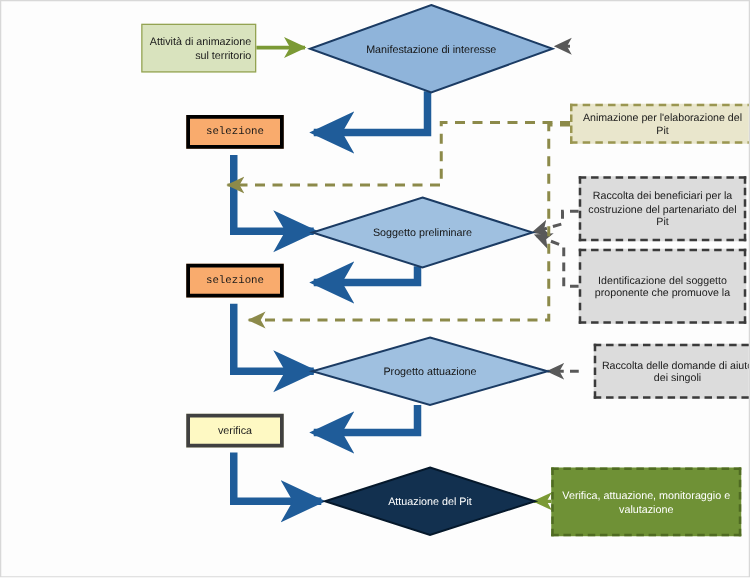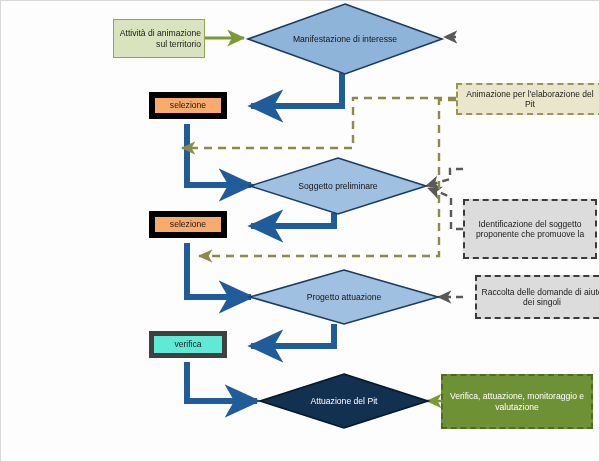--- a/index.html
+++ b/index.html
@@ -41,26 +41,27 @@
     font-size: 8.6px;
     padding: 1px 3px;
   }
   .box-green-solid {
     background: #d9e3be;
     border: 1px solid #94a353;
     font-size: 8.6px;
   }
   .box-orange-light {
     background: #f9ab6d;
-    border: 6px solid #000000;
-    font-size: 8.6px;
+    border: 3px solid #000000;
+    font-size: 8.6px;
+    font-family: Liberation Mono, monospace;
   }
   .box-orange-dark {
-    background: #5eead4;
-    border: 5px solid #404040;
+    background: #fef9c3;
+    border: 3px solid #404040;
     font-size: 8.6px;
   }
   .box-gray-dashed {
     background: #dcdcdc;
     border: 2px dashed #3b3b3b;
     font-size: 8.5px;
   }
   .box-khaki-dashed {
     background: #e9e6cc;
     border: 2px dashed #9a9651;
@@ -219,20 +220,23 @@
       <polygon points="85,1 169,28 85,55 1,28" fill="#12304F" stroke="#05182B" stroke-width="1.6"></polygon>
     </svg>
     <div class="diamond-label on-dark">Attuazione del Pit</div>
   </div>
 
 
   <div class="node rect-box box-khaki-dashed" style="left:455px; top:82px; width:148px; height:32px;">
     <span>Animazione per l'elaborazione del Pit</span>
   </div>
 
+  <div class="node rect-box box-gray-dashed" style="left:462px; top:140px; width:134px; height:52px;">
+    <span>Raccolta dei beneficiari per la costruzione del partenariato del Pit</span>
+  </div>
 
   <div class="node rect-box box-gray-dashed" style="left:462px; top:198px; width:134px; height:60px;">
     <span>Identificazione del soggetto proponente che promuove la</span>
   </div>
 
   <div class="node rect-box box-gray-dashed" style="left:462px; top:274px; width:134px; height:44px;margin-left:12px;">
     <span>Raccolta delle domande di aiuto dei singoli</span>
   </div>
 
   <div class="node rect-box box-green-dashed" style="left:440px; top:373px; width:152px; height:55px;">

